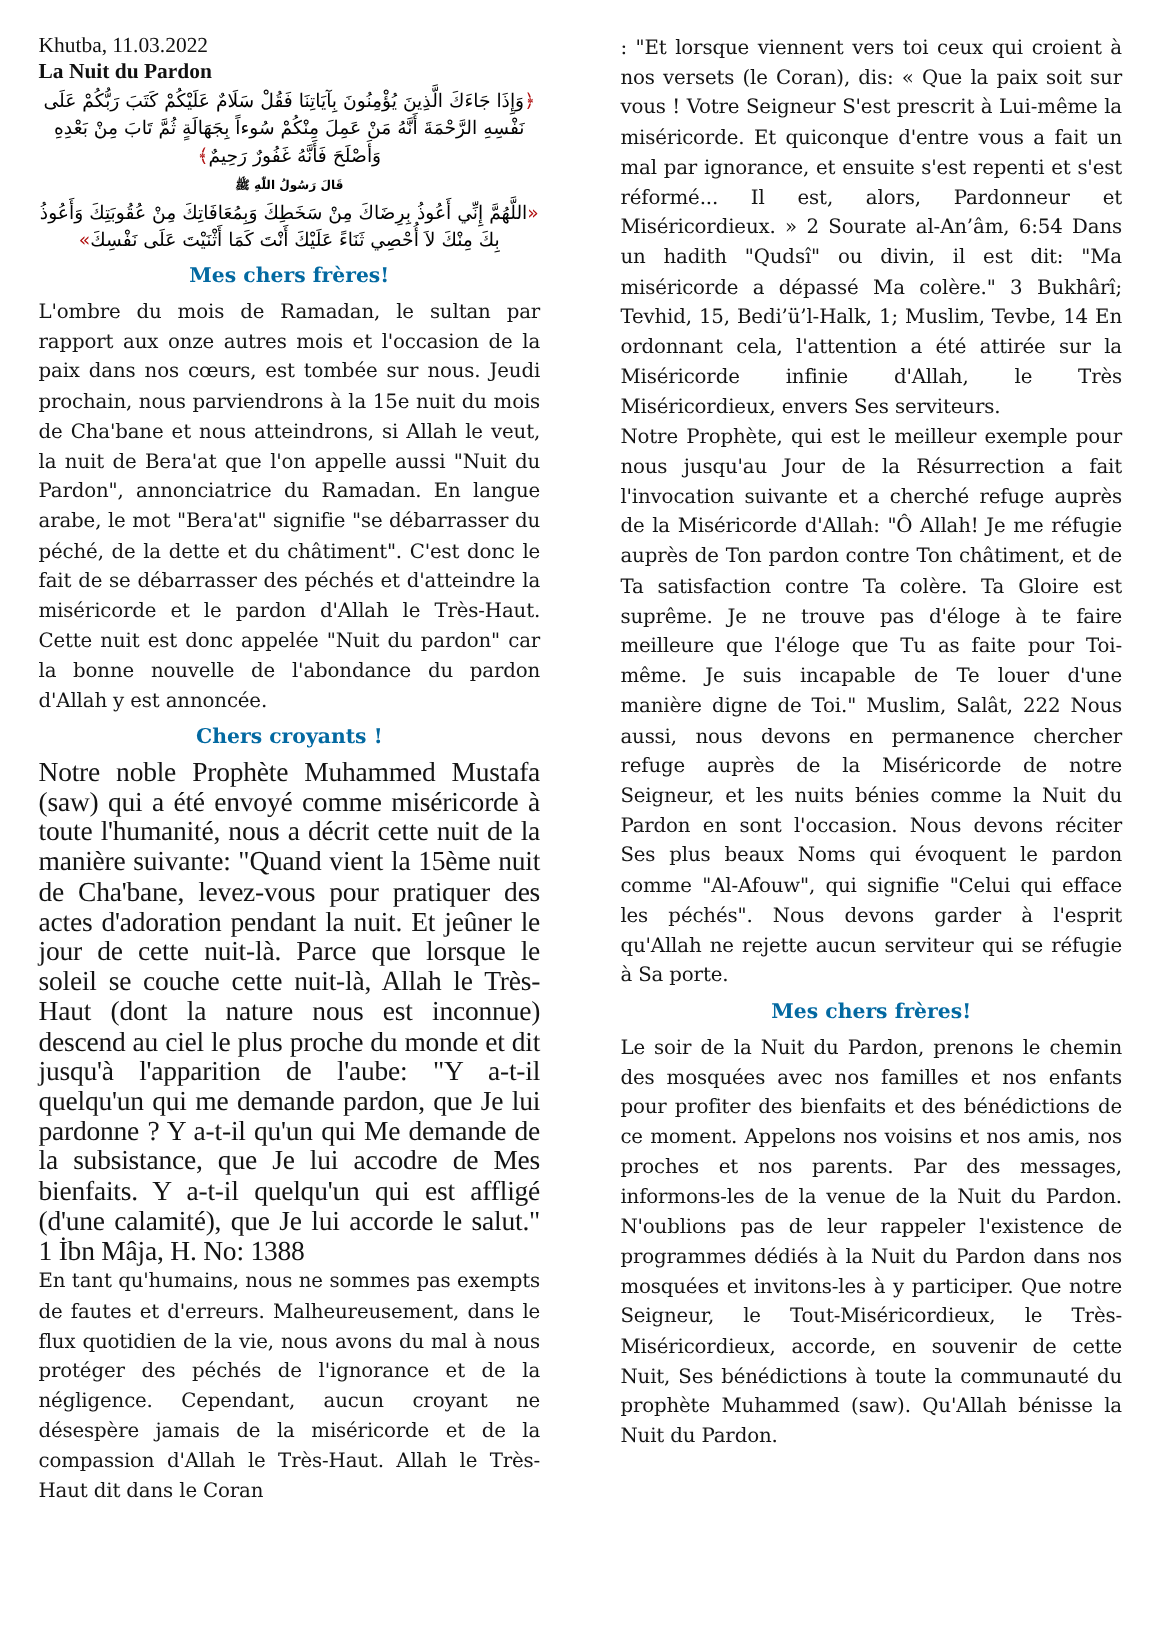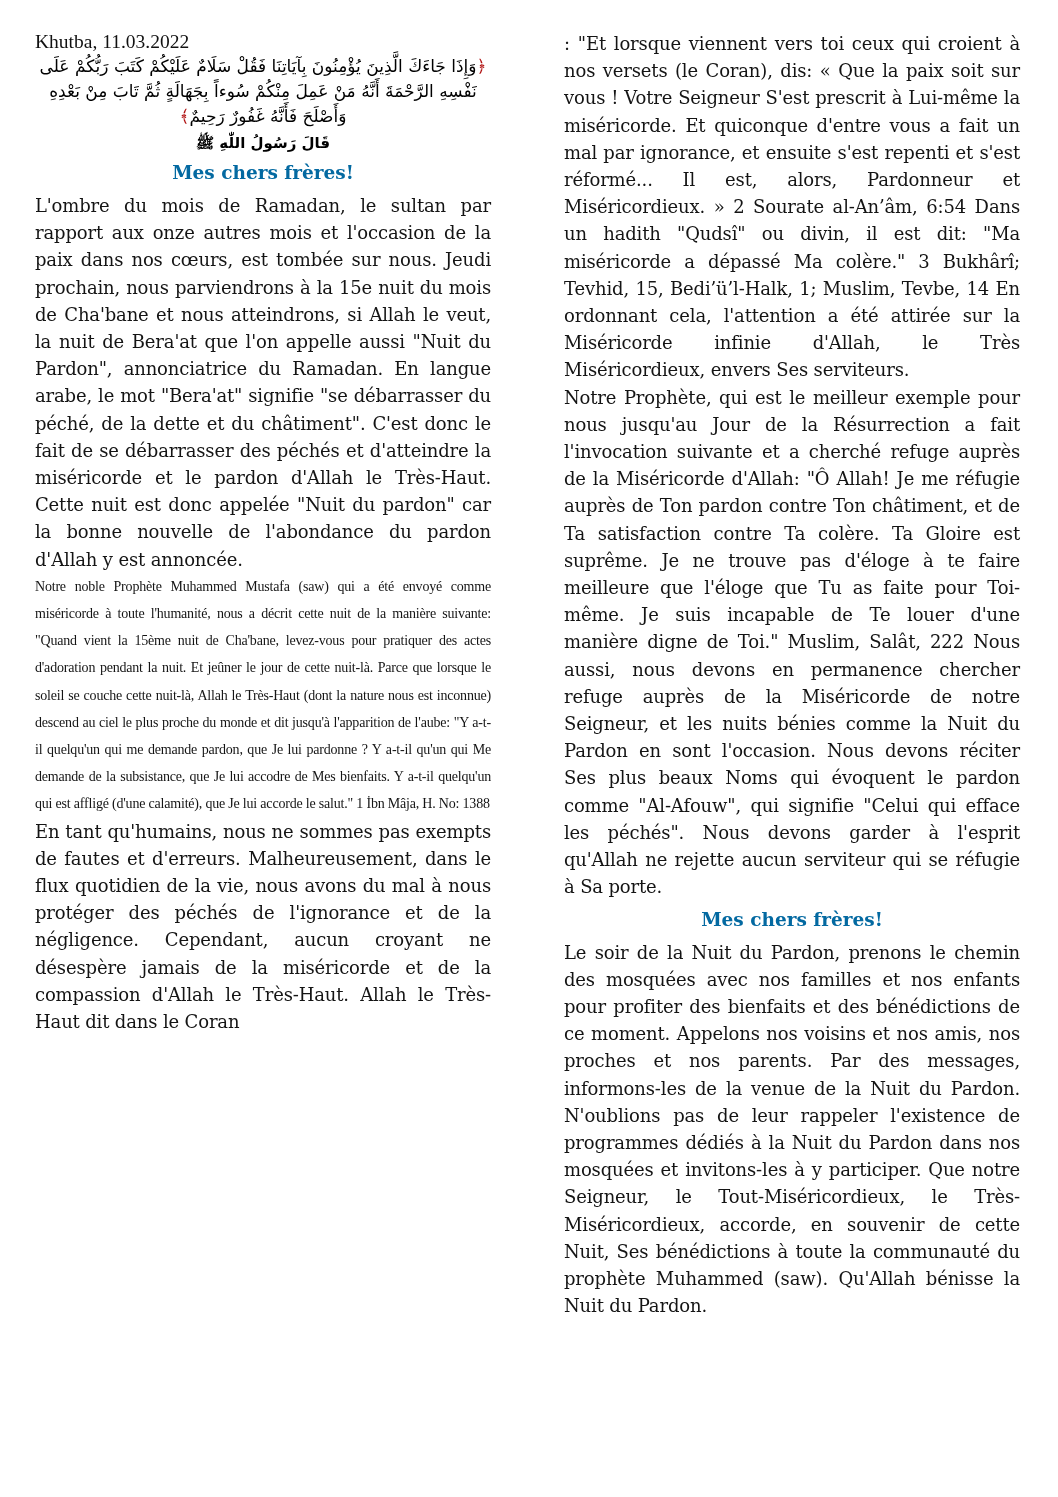--- a/index.html
+++ b/index.html
@@ -54,21 +54,21 @@
       color: #000;
     }
     .arabic .bracket {
       color: #b01010;
     }
     .arabic-attr {
       direction: rtl;
       text-align: center;
       font-family: "DejaVu Sans", sans-serif;
       font-weight: bold;
-      font-size: 15px;
+      font-size: 11px;
       line-height: 22px;
       margin: 3px 0 2px 0;
       color: #000;
     }
     .heading {
       font-family: "DejaVu Serif", serif;
       font-weight: bold;
       font-size: 18.5px;
       line-height: 24px;
       margin: 7px 0 7px 0;
@@ -79,43 +79,48 @@
       font-family: "DejaVu Serif", serif;
       font-size: 18px;
       line-height: 27.2px;
       text-align: justify;
       margin: 0;
       color: #141414;
       letter-spacing: -0.15px;
     }
     .para.condensed {
       font-family: "Liberation Serif", serif;
-      font-size: 14px;
+      font-size: 25px;
       letter-spacing: -0.2px;
     }
     .col-right .para:first-child {
       margin-top: 0;
     }
   </style>
 </head>
 <body>
 
 <div class="page">
 
   <div class="col col-left">
     <p class="meta-date">Khutba, 11.03.2022</p>
+    <h1 class="doc-title">La Nuit du Pardon</h1>
 
     <p class="arabic">
       <span class="bracket">﴿</span><span>وَإِذَا جَاءَكَ الَّذِينَ يُؤْمِنُونَ بِآيَاتِنَا فَقُلْ سَلَامٌ عَلَيْكُمْ كَتَبَ رَبُّكُمْ عَلَى نَفْسِهِ الرَّحْمَةَ أَنَّهُ مَنْ عَمِلَ مِنْكُمْ سُوءاً بِجَهَالَةٍ ثُمَّ تَابَ مِنْ بَعْدِهِ وَأَصْلَحَ فَأَنَّهُ غَفُورٌ رَحِيمٌ</span><span class="bracket">﴾</span>
     </p>
     <p class="arabic-attr">قَالَ رَسُولُ اللّٰهِ ﷺ</p>
+    <p class="arabic">
+      <span class="bracket">«</span><span>اللَّهُمَّ إِنِّي أَعُوذُ بِرِضَاكَ مِنْ سَخَطِكَ وَبِمُعَافَاتِكَ مِنْ عُقُوبَتِكَ وَأَعُوذُ بِكَ مِنْكَ لاَ أُحْصِي ثَنَاءً عَلَيْكَ أَنْتَ كَمَا أَثْنَيْتَ عَلَى نَفْسِكَ</span><span class="bracket">»</span>
+    </p>
 
     <h2 class="heading">Mes chers frères!</h2>
     <p class="para">L'ombre du mois de Ramadan, le sultan par rapport aux onze autres mois et l'occasion de la paix dans nos cœurs, est tombée sur nous. Jeudi prochain, nous parviendrons à la 15e nuit du mois de Cha'bane et nous atteindrons, si Allah le veut, la nuit de Bera'at que l'on appelle aussi "Nuit du Pardon", annonciatrice du Ramadan. En langue arabe, le mot "Bera'at" signifie "se débarrasser du péché, de la dette et du châtiment". C'est donc le fait de se débarrasser des péchés et d'atteindre la miséricorde et le pardon d'Allah le Très-Haut. Cette nuit est donc appelée "Nuit du pardon" car la bonne nouvelle de l'abondance du pardon d'Allah y est annoncée.</p>
 
+    <h2 class="heading">Chers croyants !</h2>
     <p class="para condensed">Notre noble Prophète Muhammed Mustafa (saw) qui a été envoyé comme miséricorde à toute l'humanité, nous a décrit cette nuit de la manière suivante: "Quand vient la 15ème nuit de Cha'bane, levez-vous pour pratiquer des actes d'adoration pendant la nuit. Et jeûner le jour de cette nuit-là. Parce que lorsque le soleil se couche cette nuit-là, Allah le Très-Haut (dont la nature nous est inconnue) descend au ciel le plus proche du monde et dit jusqu'à l'apparition de l'aube:  "Y a-t-il quelqu'un qui me demande pardon, que Je lui pardonne ? Y a-t-il qu'un qui Me demande de la subsistance, que Je lui accodre de Mes bienfaits. Y a-t-il quelqu'un qui est affligé (d'une calamité), que Je lui accorde le salut." 1 İbn Mâja, H. No: 1388</p>
 
     <p class="para">En tant qu'humains, nous ne sommes pas exempts de fautes et d'erreurs. Malheureusement, dans le flux quotidien de la vie, nous avons du mal à nous protéger des péchés de l'ignorance et de la négligence. Cependant, aucun croyant ne désespère jamais de la miséricorde et de la compassion d'Allah le Très-Haut. Allah le Très-Haut dit dans le Coran</p>
   </div>
 
   <div class="col col-right">
     <p class="para">: "Et lorsque viennent vers toi ceux qui croient à nos versets (le Coran), dis: « Que la paix soit sur vous ! Votre Seigneur S'est prescrit à Lui-même la miséricorde. Et quiconque d'entre vous a fait un mal par ignorance, et ensuite s'est repenti et s'est réformé... Il est, alors, Pardonneur et Miséricordieux. » 2 Sourate al-An’âm, 6:54 Dans un hadith "Qudsî" ou divin, il est dit: "Ma miséricorde a dépassé Ma colère." 3 Bukhârî; Tevhid, 15, Bedi’ü’l-Halk, 1; Muslim, Tevbe, 14 En ordonnant cela, l'attention a été attirée sur la Miséricorde infinie d'Allah, le Très Miséricordieux, envers Ses serviteurs.</p>
 
     <p class="para">Notre Prophète, qui est le meilleur exemple pour nous jusqu'au Jour de la Résurrection a fait l'invocation suivante et a cherché refuge auprès de la Miséricorde d'Allah: "Ô Allah! Je me réfugie auprès de Ton pardon contre Ton châtiment, et de Ta satisfaction contre Ta colère. Ta Gloire est suprême. Je ne trouve pas d'éloge à te faire meilleure que l'éloge que Tu as faite pour Toi-même. Je suis incapable de Te louer d'une manière digne de Toi." Muslim, Salât, 222 Nous aussi, nous devons en permanence chercher refuge auprès de la Miséricorde de notre Seigneur, et les nuits bénies comme la Nuit du Pardon en sont l'occasion. Nous devons réciter Ses plus beaux Noms qui évoquent le pardon comme "Al-Afouw", qui signifie "Celui qui efface les péchés". Nous devons garder à l'esprit qu'Allah ne rejette aucun serviteur qui se réfugie à Sa porte.</p>
 

